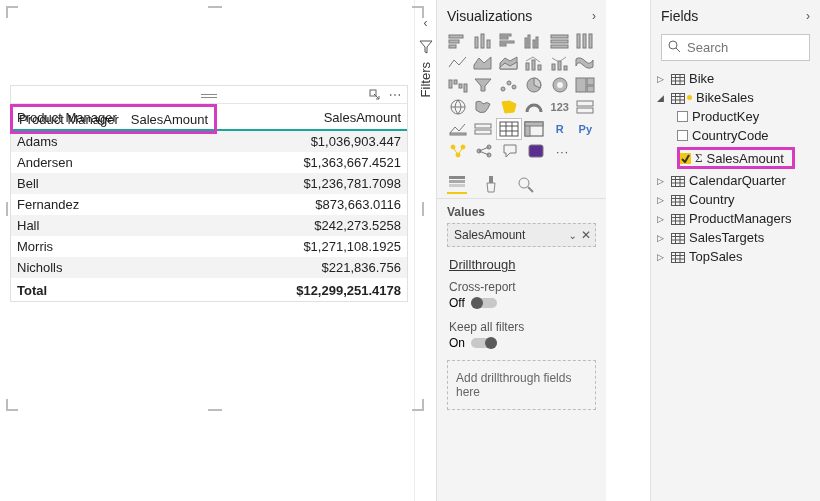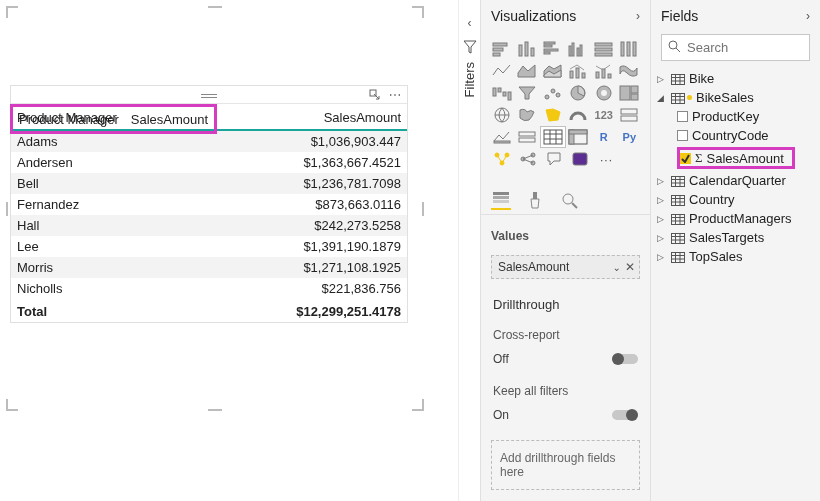--- a/index.html
+++ b/index.html
@@ -35,42 +35,42 @@
   .tbl tbody tr:nth-child(odd){ background:#f3f3f3;}
   .tbl tbody tr:nth-child(even){ background:#fff;}
   .tbl tfoot td { font-weight:700; padding-top:5px;margin-left:12px; }
   .tbl tfoot td:nth-child(2){ text-align:right;}
 
   .filters-rail { width:22px; display:flex; flex-direction:column; align-items:center; padding-top:16px; border-left:1px solid #ededed;}
   .chev { font-size:12px; color:#555; margin-bottom:10px;}
   .vtxt { writing-mode:vertical-rl; transform:rotate(180deg); font-size:13px; color:#333; letter-spacing:0;}
 
   .vis-panel, .fields-panel { background:#f4f4f4; border-left:1px solid #e0e0e0; display:flex; flex-direction:column;}
-  .vis-panel { width:170px;gap:8px; }
-  .fields-panel { width:170px; }
+  .vis-panel { width:170px; }
+  .fields-panel { width:170px;margin-left:44px; }
   .pane-head { display:flex; justify-content:space-between; align-items:center; padding:8px 10px 6px; font-size:14px; color:#222;}
   .pane-head .rchev { font-size:12px; color:#555;}
   .viz-gallery { padding:0 8px 6px; }
   .viz-row { display:flex; gap:0;}
   .viz-ic { width:26px; height:22px; display:flex; align-items:center; justify-content:center; color:#7a7a7a;}
   .viz-ic svg { width:20px; height:16px; stroke:#7a7a7a; fill:#b8b8b8;}
   .viz-ic.sel { background:#fff; border:1px solid #c1c1c1;}
   .viz-ic.yellow svg { fill:#f2c811; stroke:#f2c811;}
   .viz-ic.text { font-size:11px; font-weight:600; color:#7a7a7a;}
   .viz-ic.purple svg{ fill:#5c2e91;}
   .viz-dots{color:#555;}
   .viz-tabs { display:flex; gap:14px; padding:6px 10px 4px; border-bottom:1px solid #e0e0e0;}
   .viz-tabs .tab-ic{ width:20px; height:20px; display:flex; align-items:center; justify-content:center; color:#555;}
   .viz-tabs .tab-ic.active{ border-bottom:2px solid #f2c811; padding-bottom:2px;}
   .well-label{ padding:6px 10px 2px; font-size:12px; color:#555;font-weight:bold;}
   .well { margin:2px 10px 10px; background:#ececec; border:1px dashed #bcbcbc; display:flex; align-items:center; padding:4px 4px 4px 6px; font-size:12px; color:#333;}
   .well .txt{ flex:1; white-space:nowrap; overflow:hidden; text-overflow:ellipsis;}
-  .drill-h{ padding:0 12px 4px; font-size:13px; color:#333;}
+  .drill-h{ padding:0 12px 4px; font-size:13px; color:#333;text-decoration:underline;}
   .small-label{ padding:4px 12px 0; font-size:12px; color:#555;}
-  .toggle-row{ padding:2px 12px 6px; display:flex; align-items:center; font-size:12px; color:#404040; gap:6px;justify-content:space-between;}
+  .toggle-row{ padding:2px 12px 6px; display:flex; align-items:center; font-size:12px; color:#000000; gap:6px;}
   .toggle{ width:26px; height:10px; border-radius:10px; background:#c8c8c8; position:relative;}
   .toggle .knob{ width:12px; height:12px; border-radius:50%; background:#5a5a5a; position:absolute; top:-1px;}
   .toggle.off .knob{ left:0;} .toggle.on .knob{ left:14px;}
   .drop-zone{ margin:4px 10px; border:1px dashed #bcbcbc; padding:10px 8px; font-size:12px; color:#666;}
 
   .search { margin:4px 10px; background:#fff; border:1px solid #c7c7c7; display:flex; align-items:center; padding:4px 6px;}
   .search input{ border:0; flex:1; font-size:13px; outline:none; background:transparent;}
   .tree{ padding:4px 6px 4px 4px; font-size:13px; }
   .node{ display:flex; align-items:center; gap:4px; padding:2px 2px; }
   .node .tri{ width:10px; font-size:9px; color:#555;}
@@ -124,24 +124,20 @@
             </tr>
             <tr>
               <td>Fernandez</td>
               <td>$873,663.0116</td>
             </tr>
             <tr>
               <td>Hall</td>
               <td>$242,273.5258</td>
             </tr>
             <tr>
-              <td>Lee</td>
-              <td>$1,391,190.1879</td>
-            </tr>
-            <tr>
               <td>Morris</td>
               <td>$1,271,108.1925</td>
             </tr>
             <tr>
               <td>Nicholls</td>
               <td>$221,836.756</td>
             </tr>
           </tbody>
         <tfoot>
           <tr>

